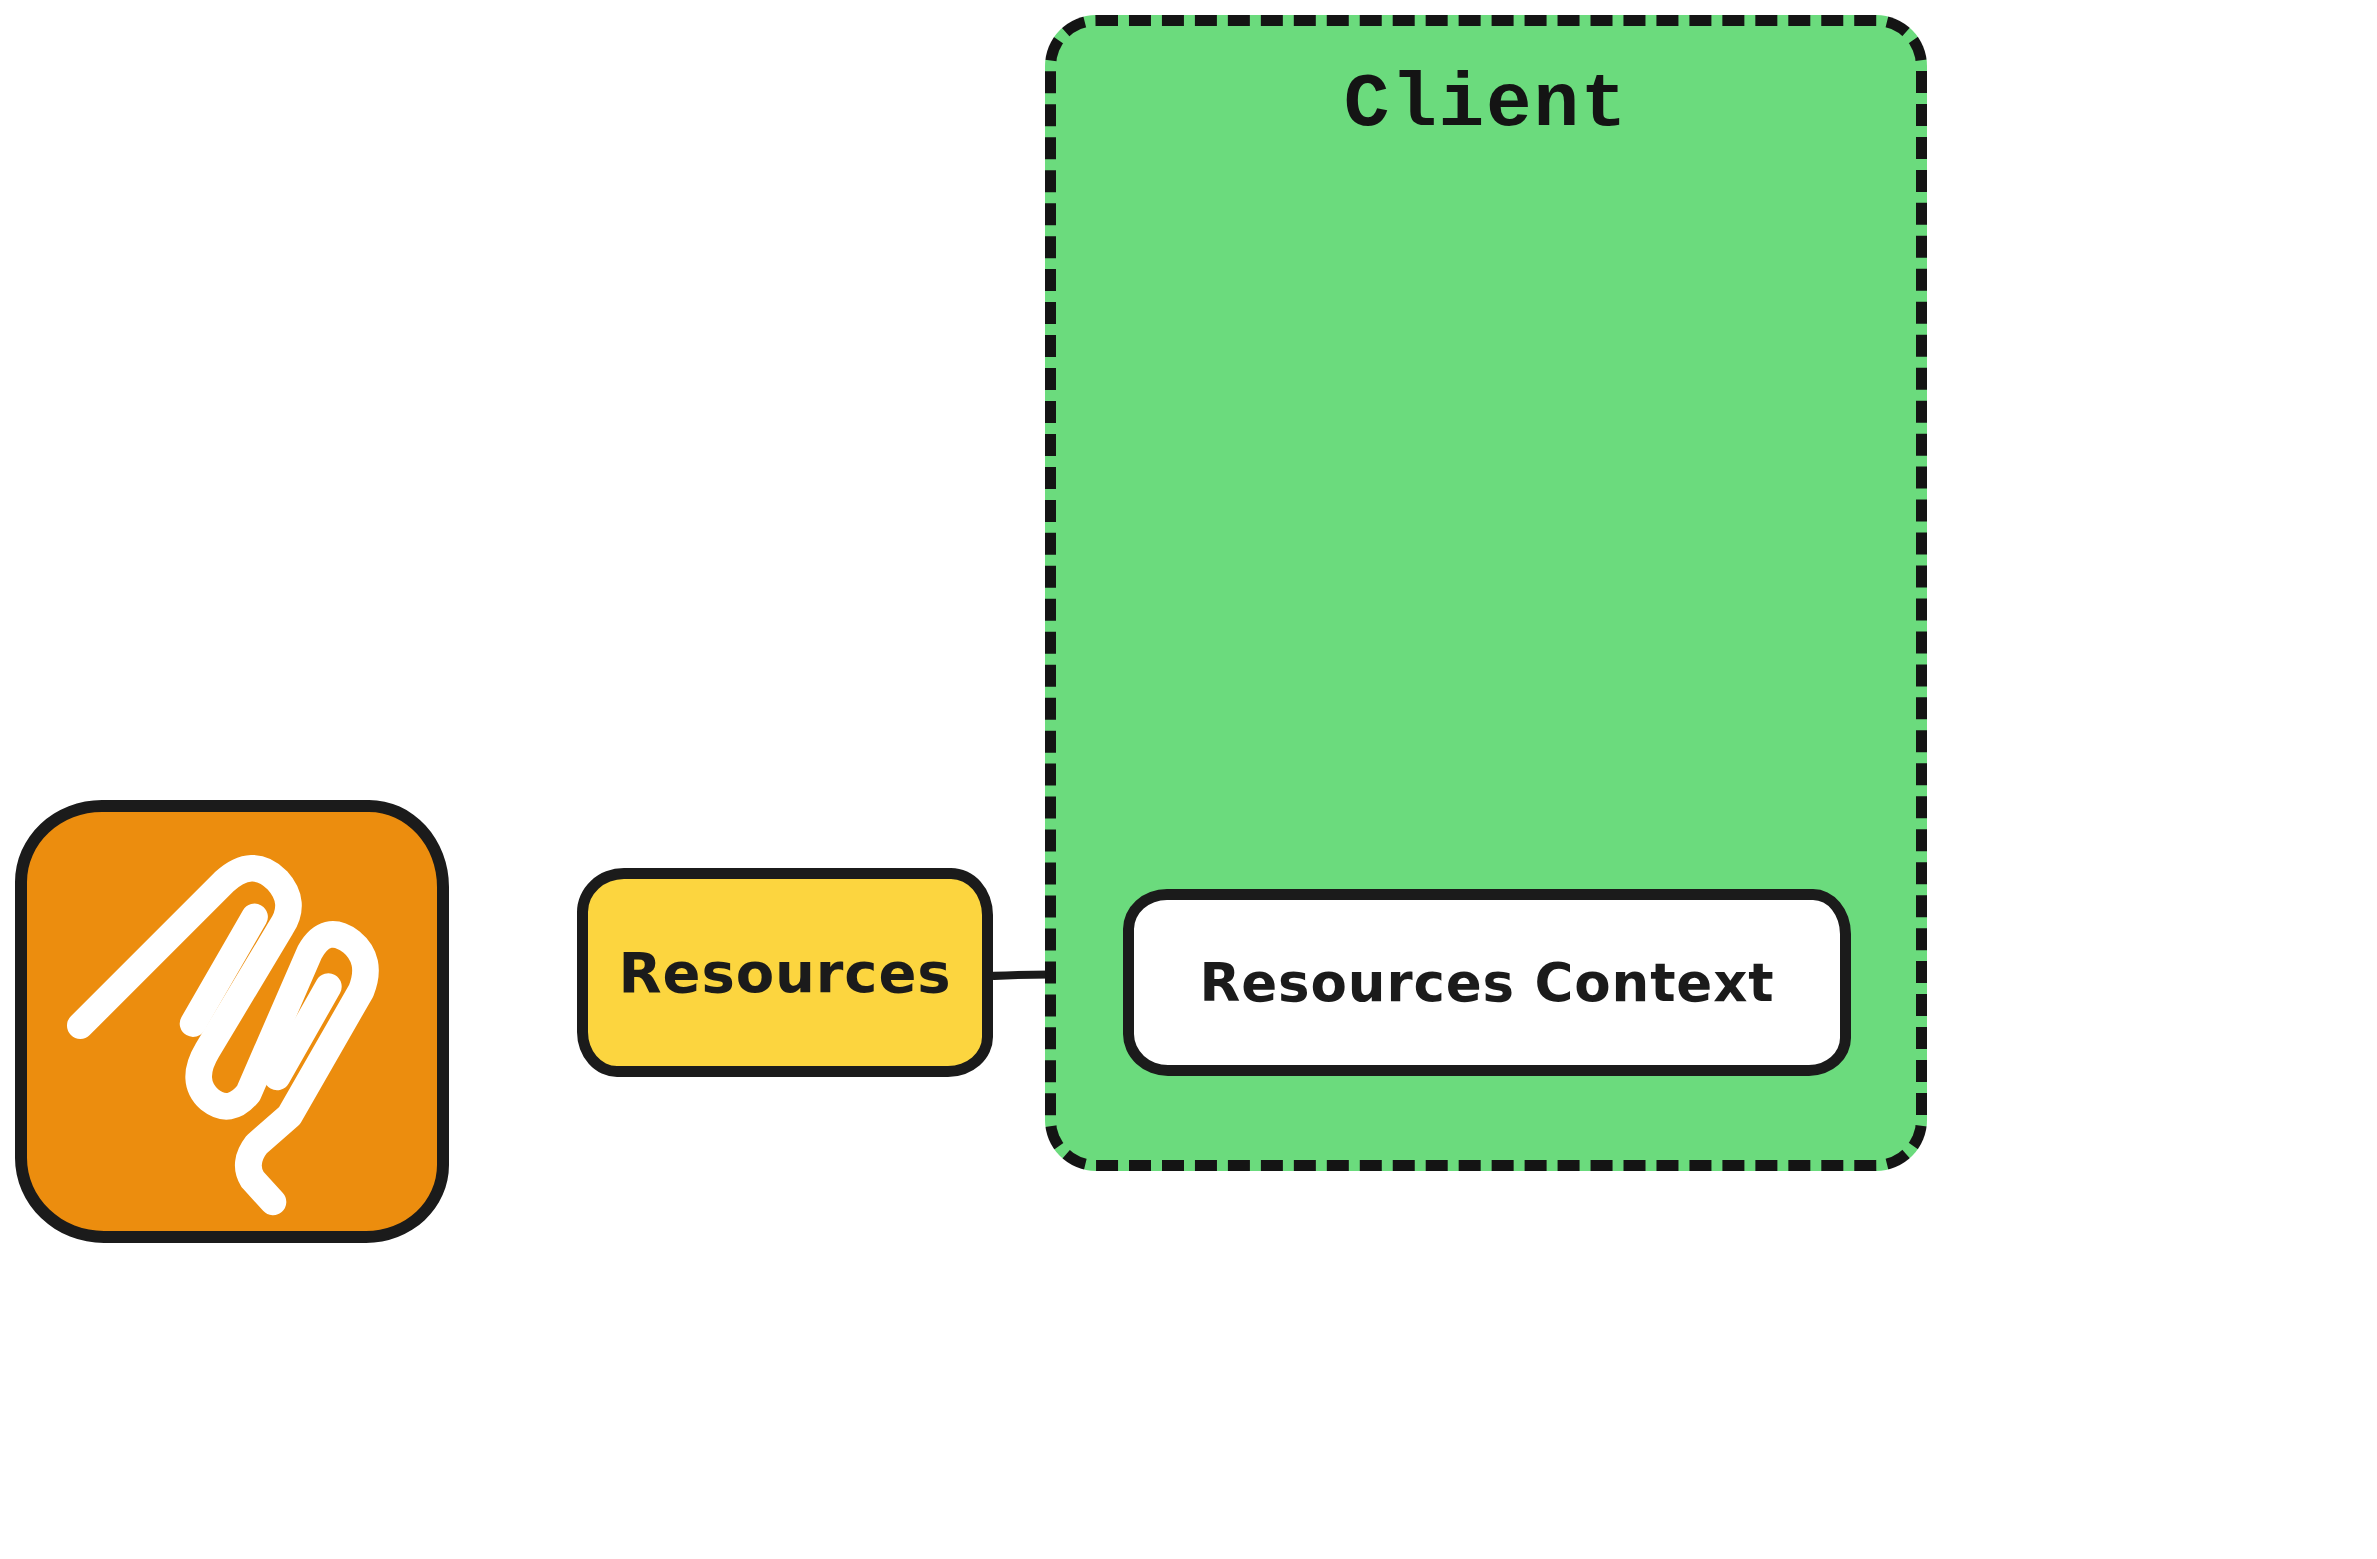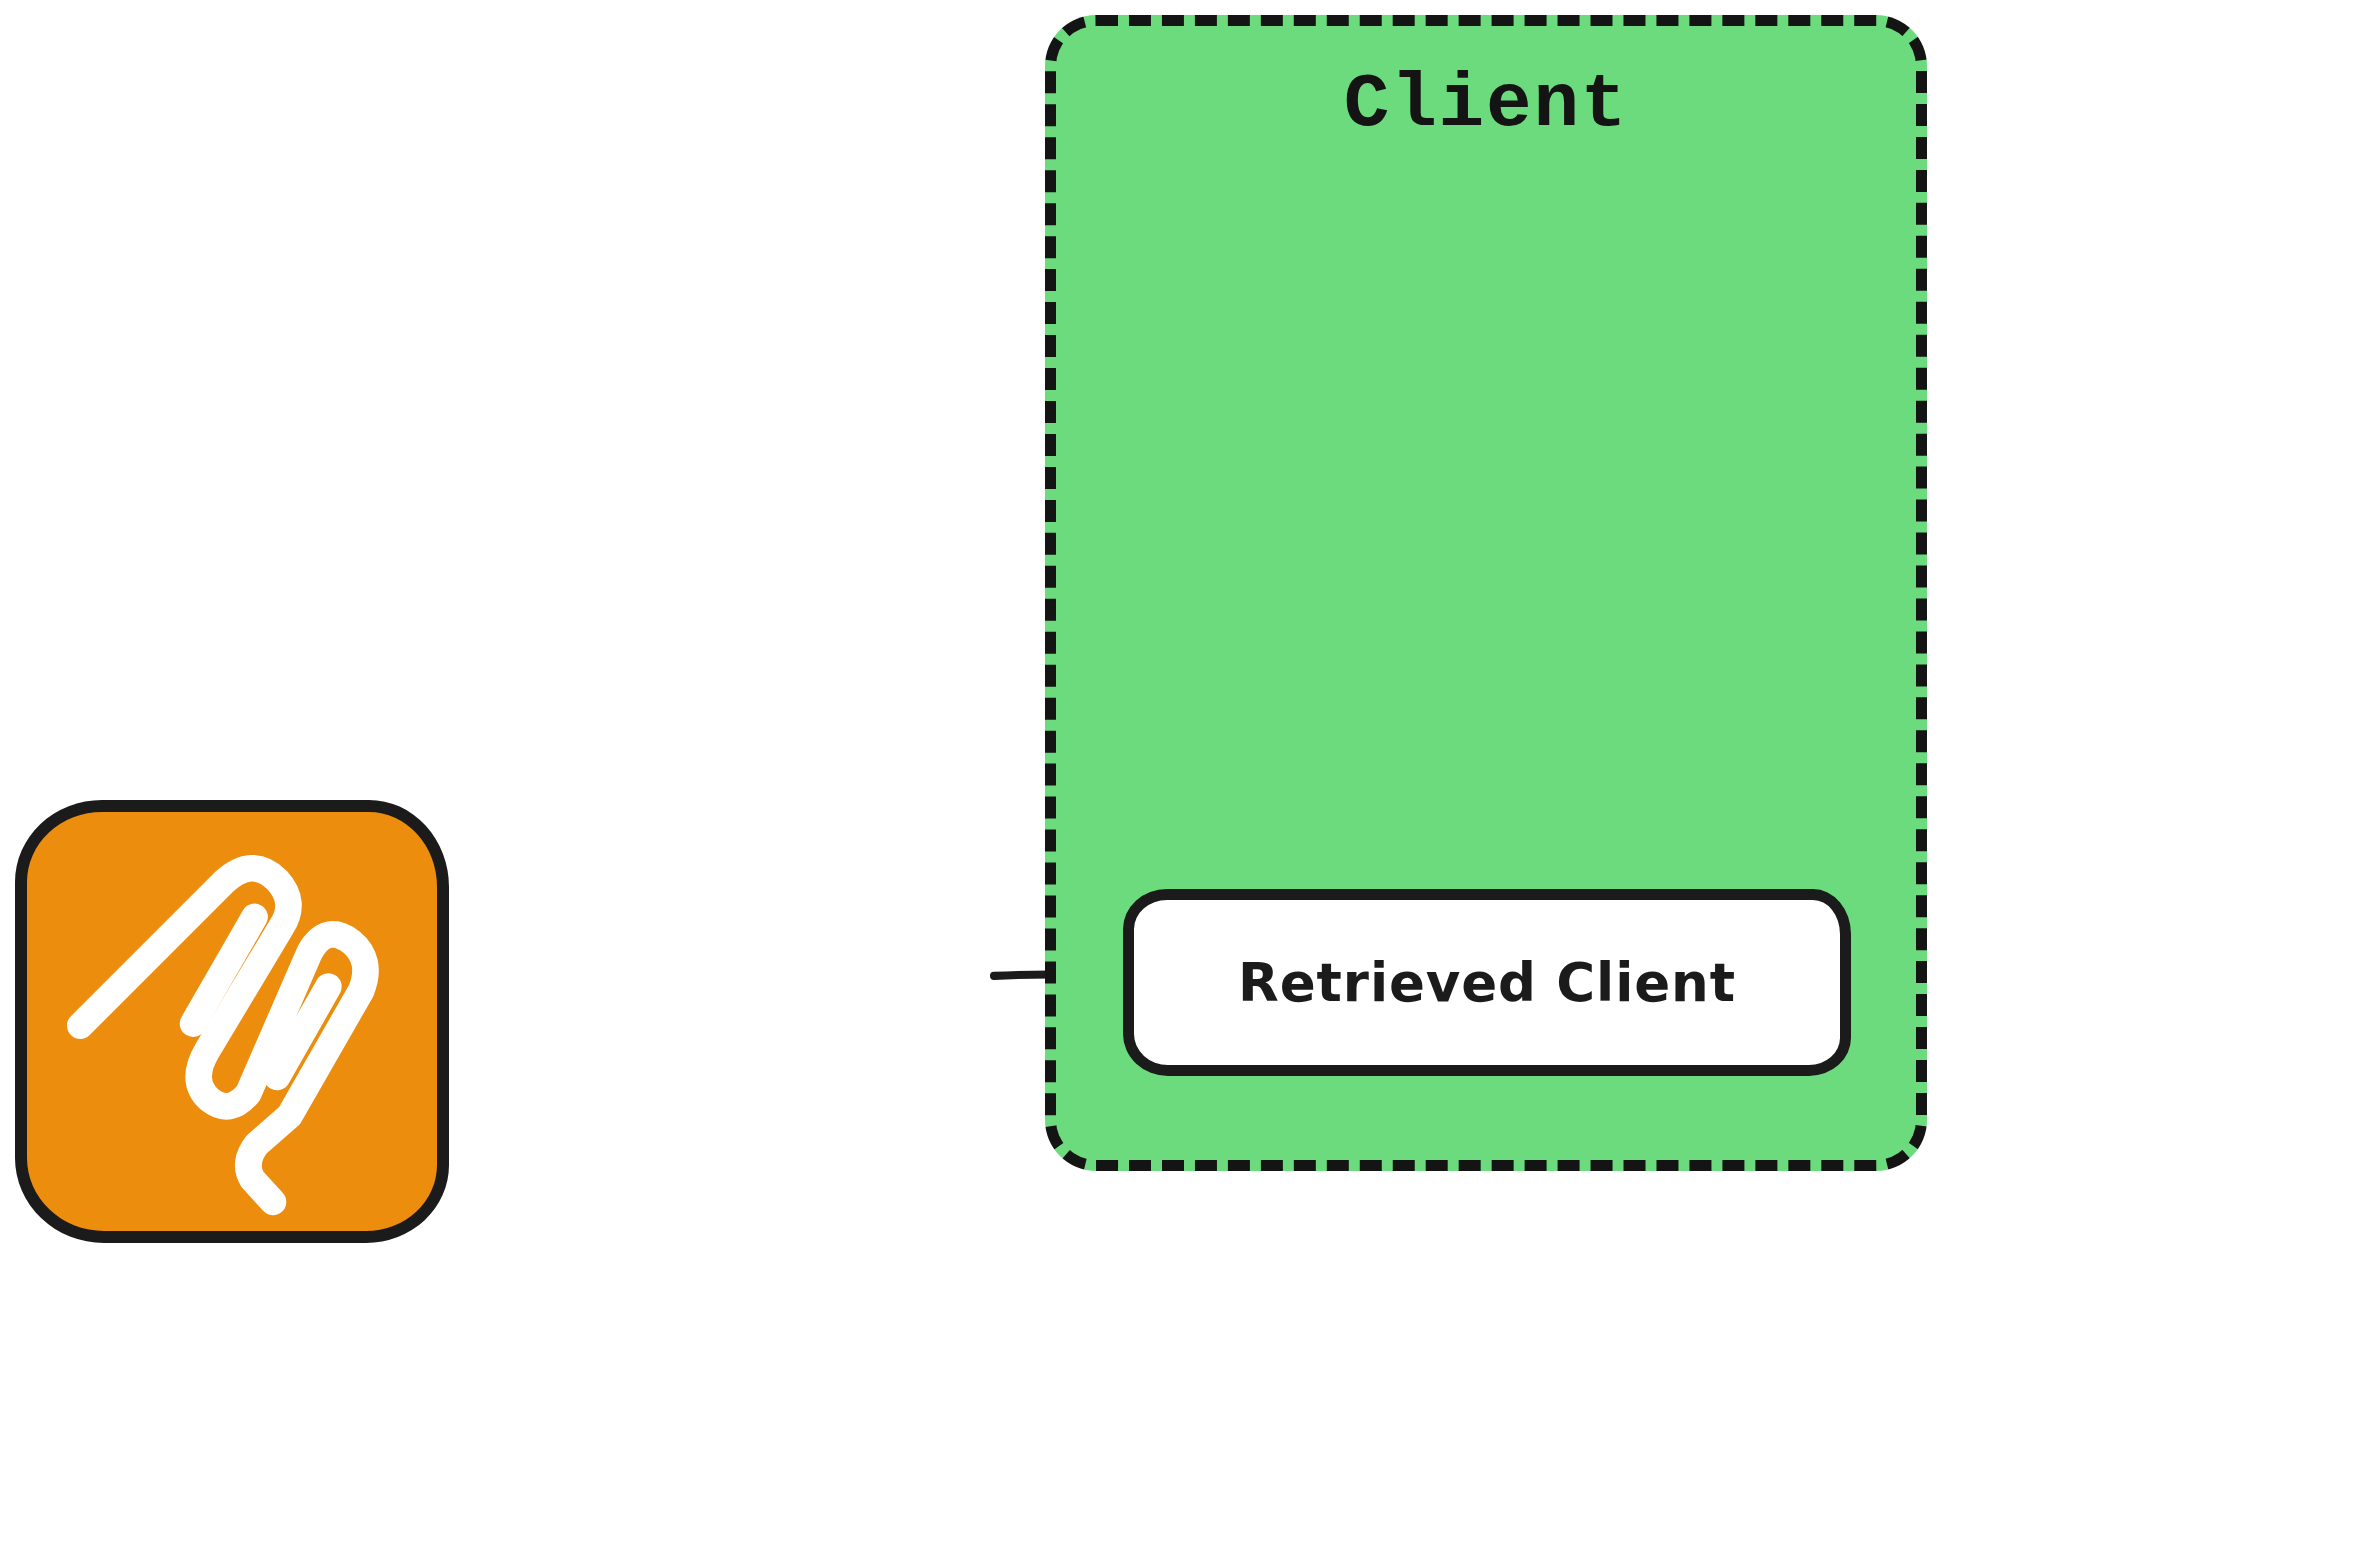--- a/index.html
+++ b/index.html
@@ -121,30 +121,33 @@
                  Q 105 169 110 177
                  L 120 188"></path>
 
         <path d="M 111 49 L 81 101"></path>
 
         <path d="M 147 83 L 122 127"></path>
       </g>
     </svg>
   </div>
 
+  <div class="node resources">
+    <span>Resources</span>
+  </div>
 
   <svg class="arrow-svg" viewBox="0 0 170 112">
     <g fill="none" stroke="#1b1b1b" stroke-width="9" stroke-linecap="round" stroke-linejoin="round">
       <path d="M 10 57 Q 70 54 138 57"></path>
       <path d="M 104 28 Q 126 44 142 57 Q 122 68 102 85"></path>
     </g>
   </svg>
 
   <div class="node client">
     <div class="client-title">Client</div>
   </div>
 
   <div class="node retrieved">
-    <span>Retrieved Client</span>
+    <span>Resources Context</span>
   </div>
 
 </div>
 
 
 </body></html>

